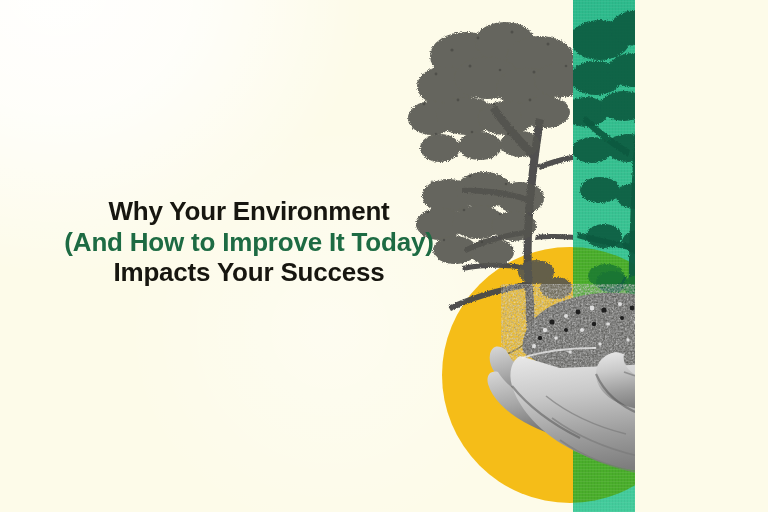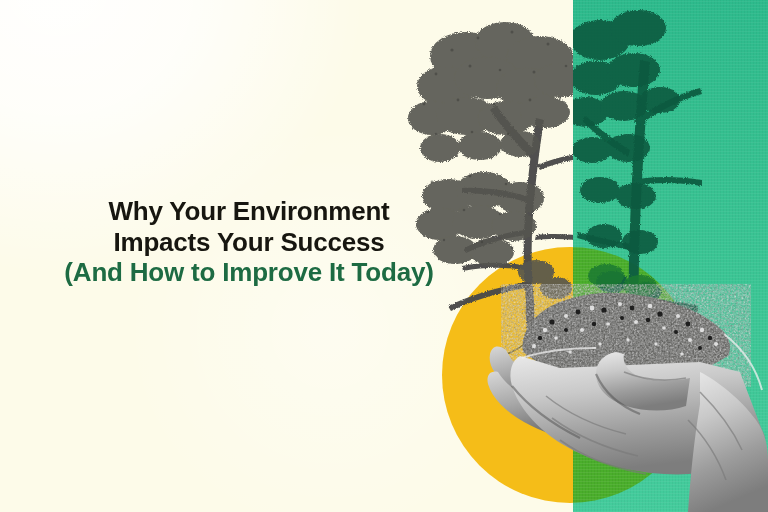--- a/index.html
+++ b/index.html
@@ -2,21 +2,21 @@
 <html><head>
 <meta charset="utf-8">
 <style>
   html,body{margin:0;padding:0;}
   body{
     width:768px;height:512px;overflow:hidden;
     font-family:"Liberation Sans","DejaVu Sans",sans-serif;
     background:#fdfbe9;
   }
   #banner{
-    position:relative;width:768px;height:512px;overflow:hidden;
+    position:relative;width:635px;height:512px;overflow:hidden;
     background:#fca5a5;
   }
   
   .bg-base{position:absolute;inset:0;background:#fdfbe9;}
   .bg-glow{
     position:absolute;left:-60px;top:-90px;width:420px;height:360px;
     background:radial-gradient(ellipse at 28% 22%, rgba(255,255,255,.95) 0%, rgba(255,255,255,.75) 32%, rgba(255,255,255,0) 72%);
   }
   .bg-glow2{
     position:absolute;left:120px;top:120px;width:420px;height:420px;
@@ -309,17 +309,17 @@
         <g stroke="#4f4f4f" stroke-width="2.2" fill="none" opacity=".5">
           <path d="M512 386 C528 406 552 424 580 438"></path>
           <path d="M596 374 C604 392 620 406 640 414"></path>
         </g>
       </g>
     </svg>
   </div>
 
   <div class="headline">
     <span class="hl-line">Why Your Environment</span>
+    <span class="hl-line accent">(And How to Improve It Today)</span>
     <span class="hl-line">Impacts Your Success</span>
-    <span class="hl-line accent">(And How to Improve It Today)</span>
   </div>
 
 </div>
 
 </body></html>

